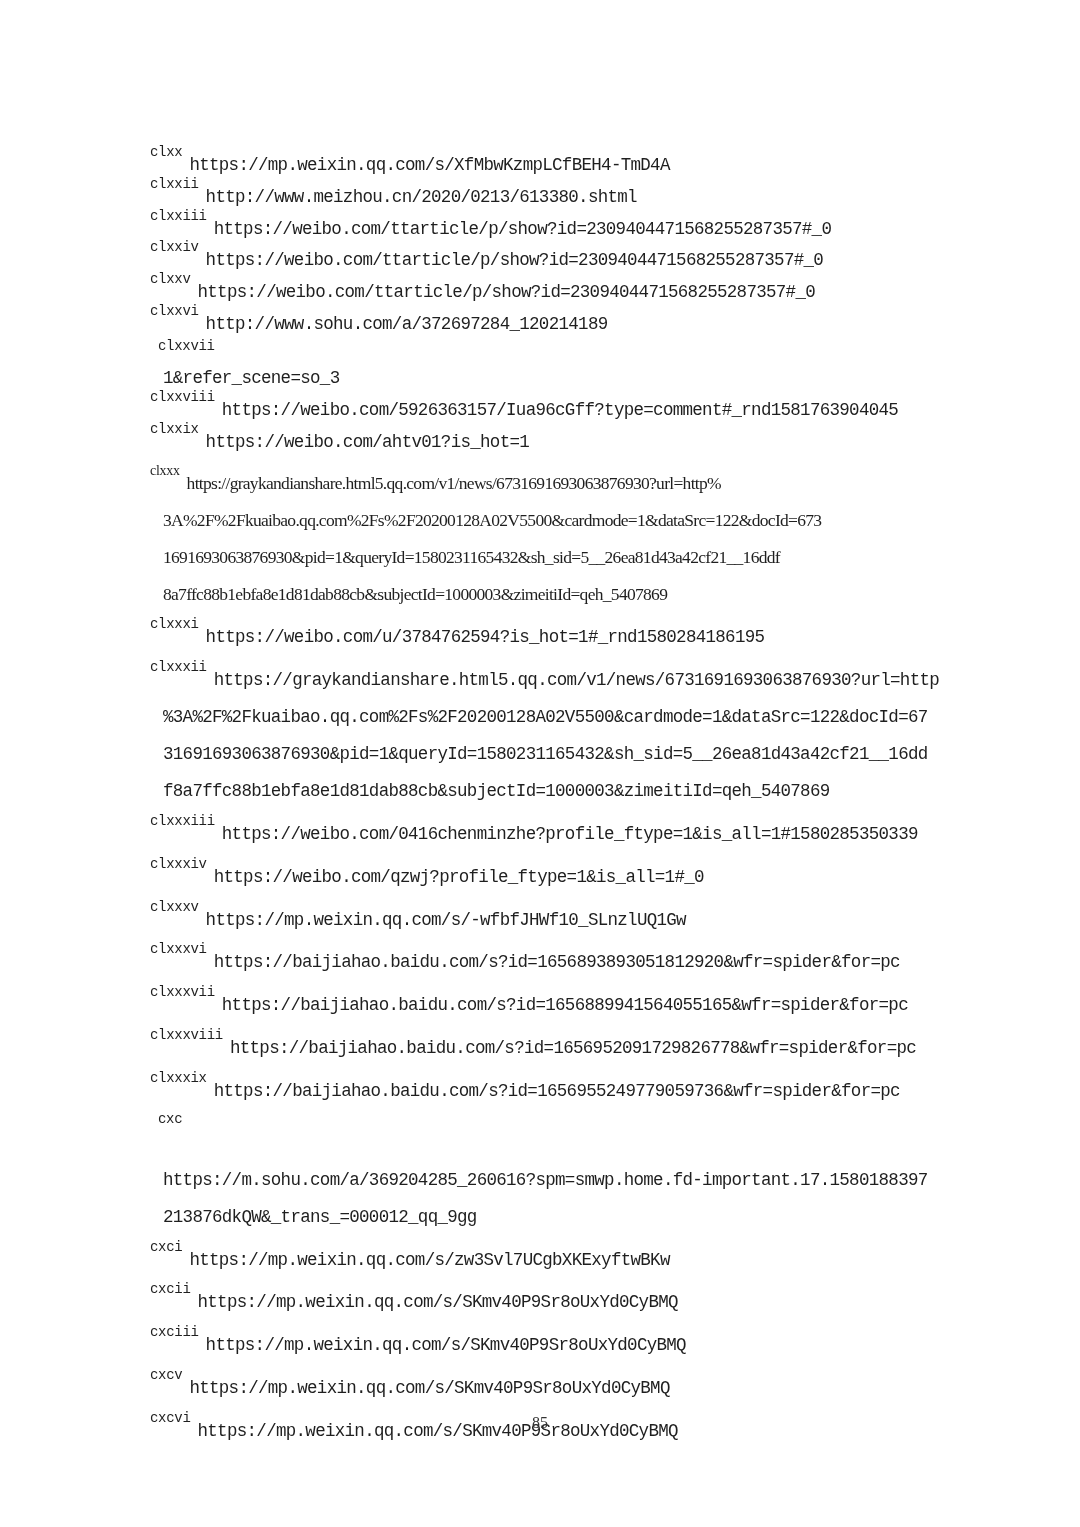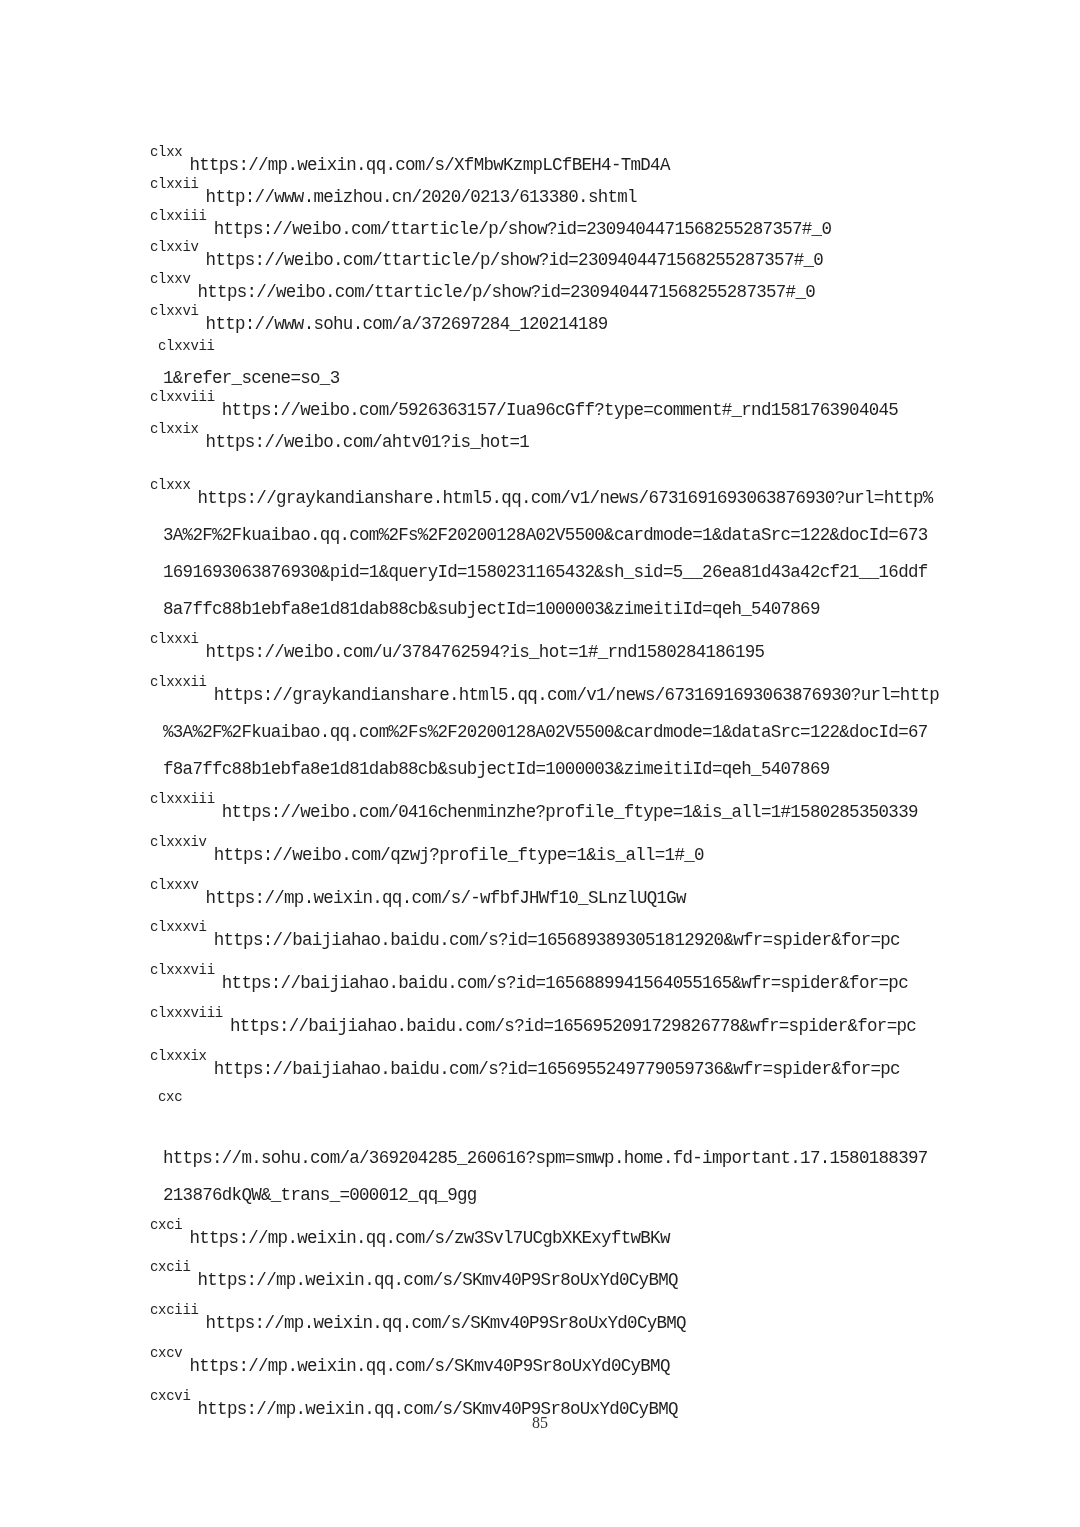--- a/index.html
+++ b/index.html
@@ -43,21 +43,21 @@
   sup.marker {
     display: inline-block;
     font-size: 14px;
     letter-spacing: -0.3px;
     transform: translateY(-7px);
     margin-right: 7px;
     color: #1f1f1f;
   }
   .marker-line sup.marker { transform: translateY(-2px); margin-left: 8px; }
   .gap-20 { margin-top: 20px; }
-  .gap-4  { margin-top: 20px; }
+  .gap-4  { margin-top: 5px; font-family: Liberation Serif, serif; }
   .after-marker-gap { margin-top: 24px; }
   .page-number {
     position: absolute;
     left: 0;
     right: 0;
     top: 1414px;
     text-align: center;
     font-family: Liberation Serif, serif;
     font-size: 16px;
     color: #333333;
@@ -101,20 +101,21 @@
         <div class="line"><span>3A%2F%2Fkuaibao.qq.com%2Fs%2F20200128A02V5500&amp;cardmode=1&amp;dataSrc=122&amp;docId=673</span></div>
         <div class="line"><span>1691693063876930&amp;pid=1&amp;queryId=1580231165432&amp;sh_sid=5__26ea81d43a42cf21__16ddf</span></div>
         <div class="line"><span>8a7ffc88b1ebfa8e1d81dab88cb&amp;subjectId=1000003&amp;zimeitiId=qeh_5407869</span></div>
       </div>
       <div class="entry d">
         <div class="line has-marker"><sup class="marker">clxxxi</sup><span>https://weibo.com/u/3784762594?is_hot=1#_rnd1580284186195</span></div>
       </div>
       <div class="entry d">
         <div class="line has-marker"><sup class="marker">clxxxii</sup><span>https://graykandianshare.html5.qq.com/v1/news/6731691693063876930?url=http</span></div>
         <div class="line"><span>%3A%2F%2Fkuaibao.qq.com%2Fs%2F20200128A02V5500&amp;cardmode=1&amp;dataSrc=122&amp;docId=67</span></div>
+        <div class="line"><span>31691693063876930&amp;pid=1&amp;queryId=1580231165432&amp;sh_sid=5__26ea81d43a42cf21__16dd</span></div>
         <div class="line"><span>f8a7ffc88b1ebfa8e1d81dab88cb&amp;subjectId=1000003&amp;zimeitiId=qeh_5407869</span></div>
       </div>
       <div class="entry d">
         <div class="line has-marker"><sup class="marker">clxxxiii</sup><span>https://weibo.com/0416chenminzhe?profile_ftype=1&amp;is_all=1#1580285350339</span></div>
       </div>
       <div class="entry d">
         <div class="line has-marker"><sup class="marker">clxxxiv</sup><span>https://weibo.com/qzwj?profile_ftype=1&amp;is_all=1#_0</span></div>
       </div>
       <div class="entry d">
         <div class="line has-marker"><sup class="marker">clxxxv</sup><span>https://mp.weixin.qq.com/s/-wfbfJHWf10_SLnzlUQ1Gw</span></div>

